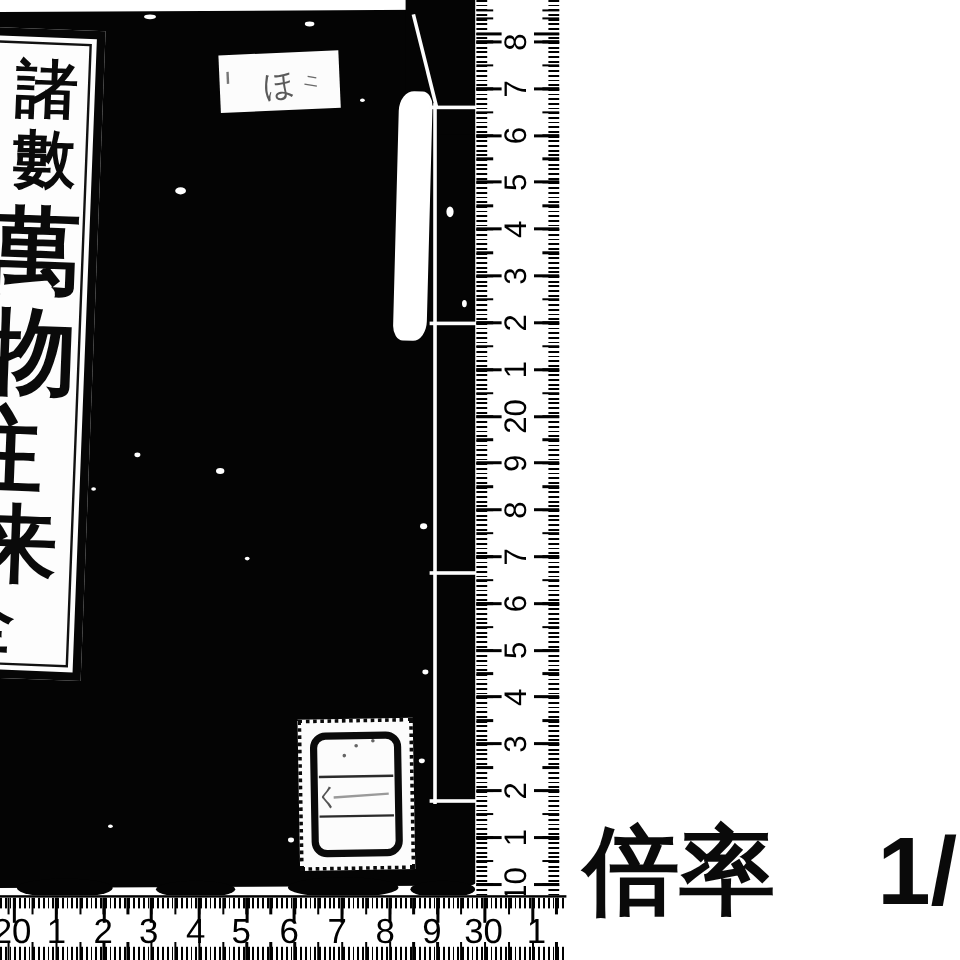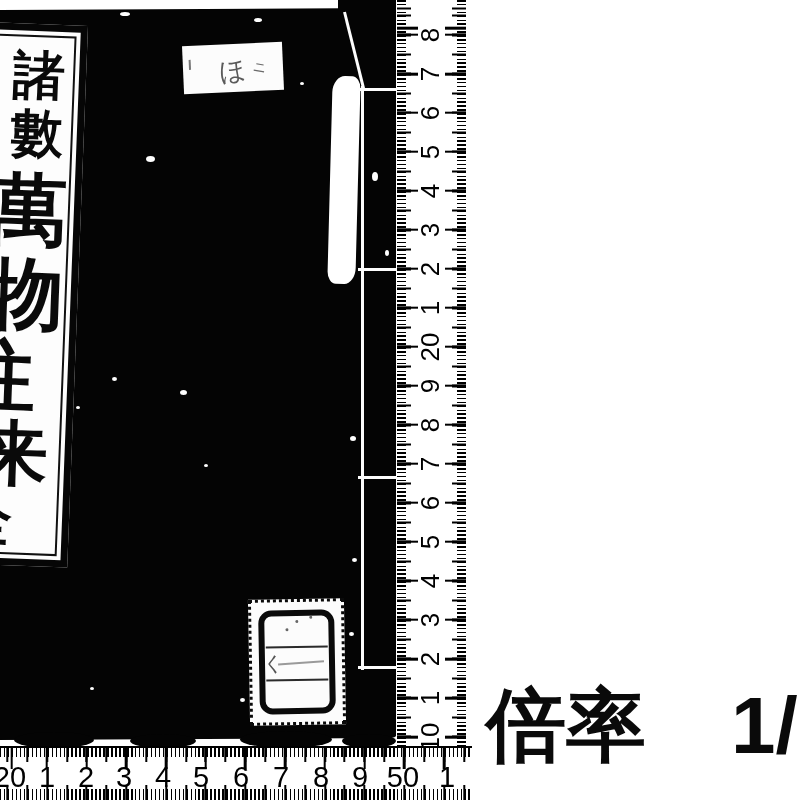--- a/index.html
+++ b/index.html
@@ -241,20 +241,20 @@
 <div class="hnum" data-name="horizontal-ruler-number" style="left: 10px;">20</div>
     <div class="hnum" data-name="horizontal-ruler-number" style="left: 47px;">1</div>
     <div class="hnum" data-name="horizontal-ruler-number" style="left: 86px;">2</div>
     <div class="hnum" data-name="horizontal-ruler-number" style="left: 124px;">3</div>
     <div class="hnum" data-name="horizontal-ruler-number" style="left: 163px;">4</div>
     <div class="hnum" data-name="horizontal-ruler-number" style="left: 201px;">5</div>
     <div class="hnum" data-name="horizontal-ruler-number" style="left: 241px;">6</div>
     <div class="hnum" data-name="horizontal-ruler-number" style="left: 281px;">7</div>
     <div class="hnum" data-name="horizontal-ruler-number" style="left: 321px;">8</div>
     <div class="hnum" data-name="horizontal-ruler-number" style="left: 360px;">9</div>
-    <div class="hnum" data-name="horizontal-ruler-number" style="left: 403px;">50</div>
+    <div class="hnum" data-name="horizontal-ruler-number" style="left: 403px;">30</div>
     <div class="hnum" data-name="horizontal-ruler-number" style="left: 447px;">1</div>
   </div>
 
 <div class="caption" data-name="magnification-caption">
   <span class="lab" data-name="magnification-label">倍率</span>
   <span class="val" data-name="magnification-value">1/</span>
 </div>
 
 </body></html>

